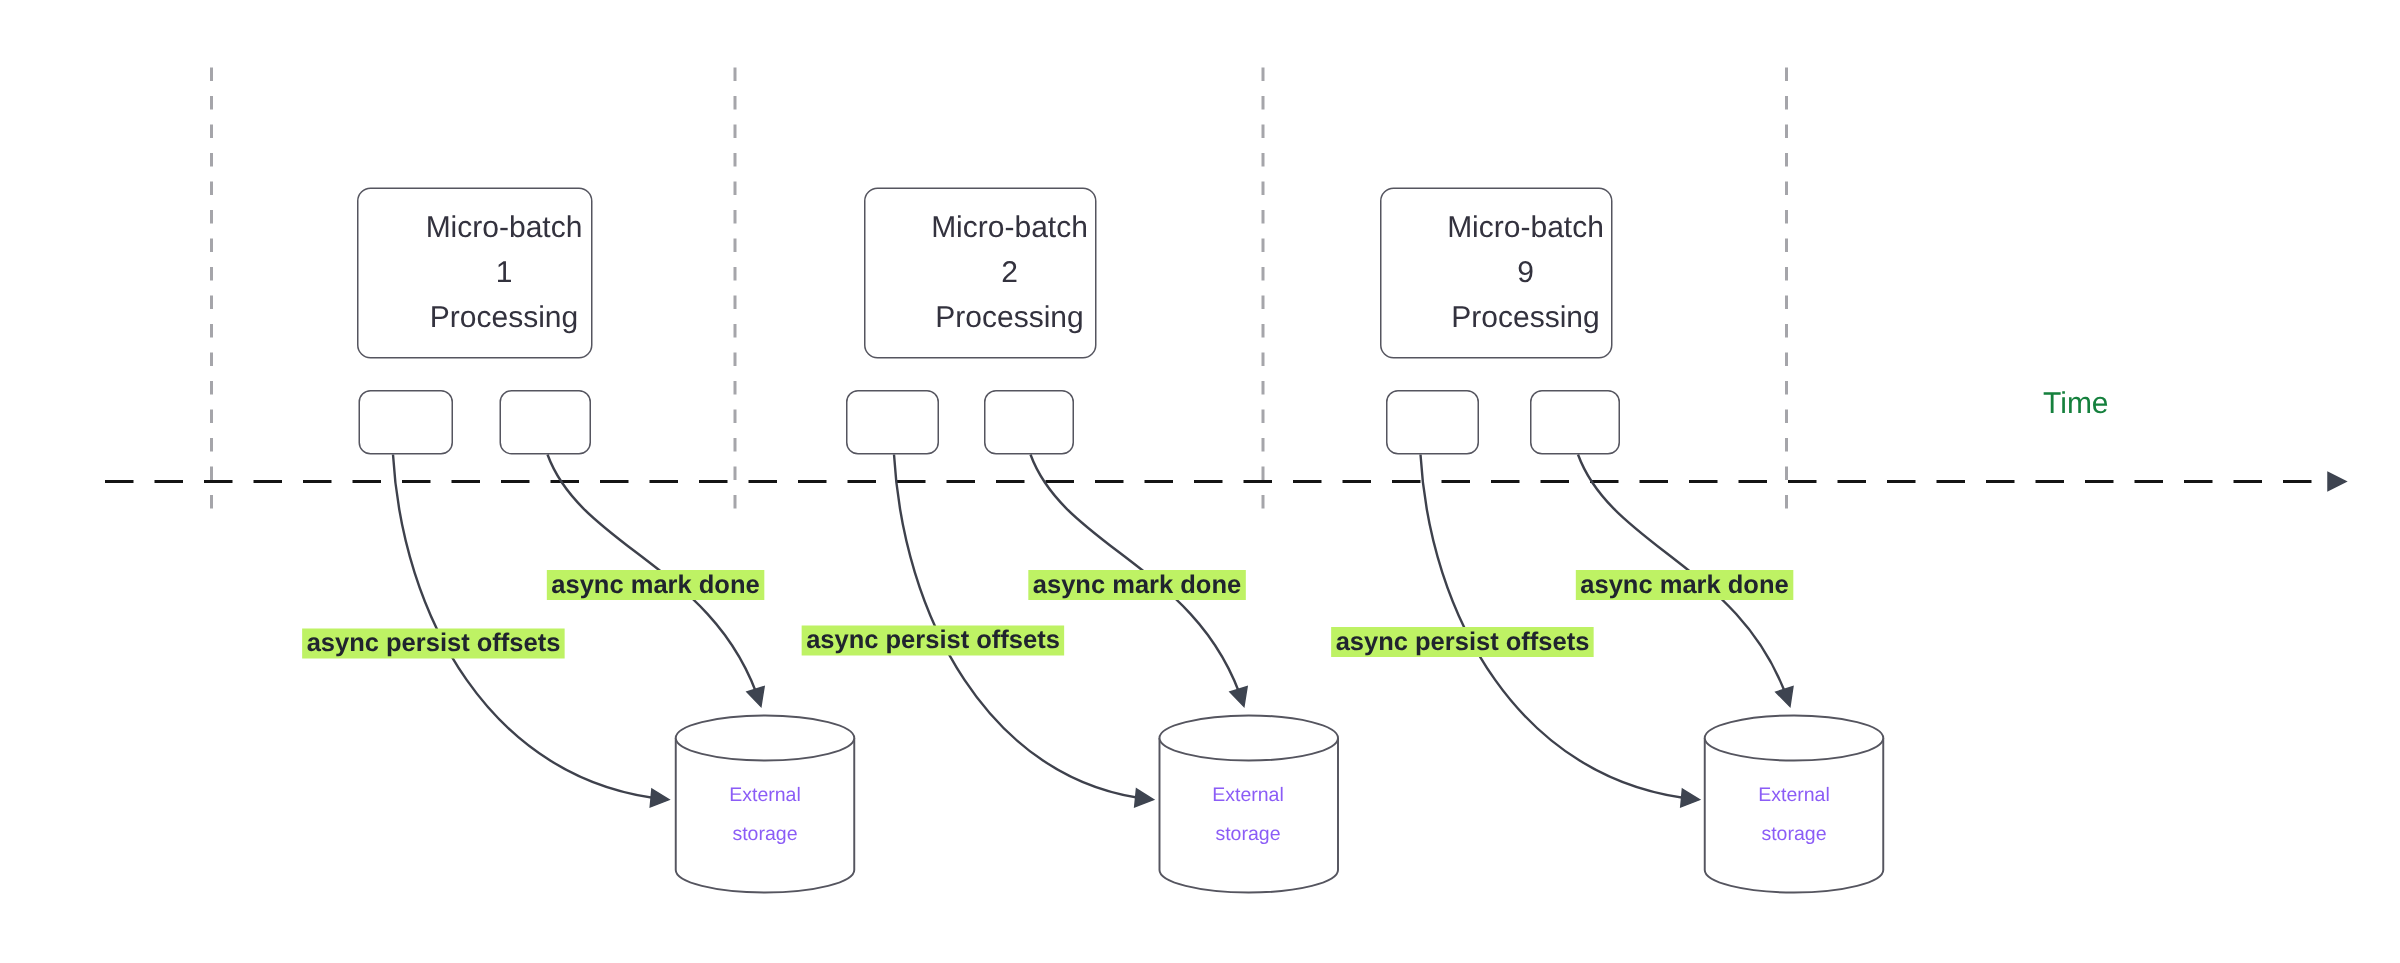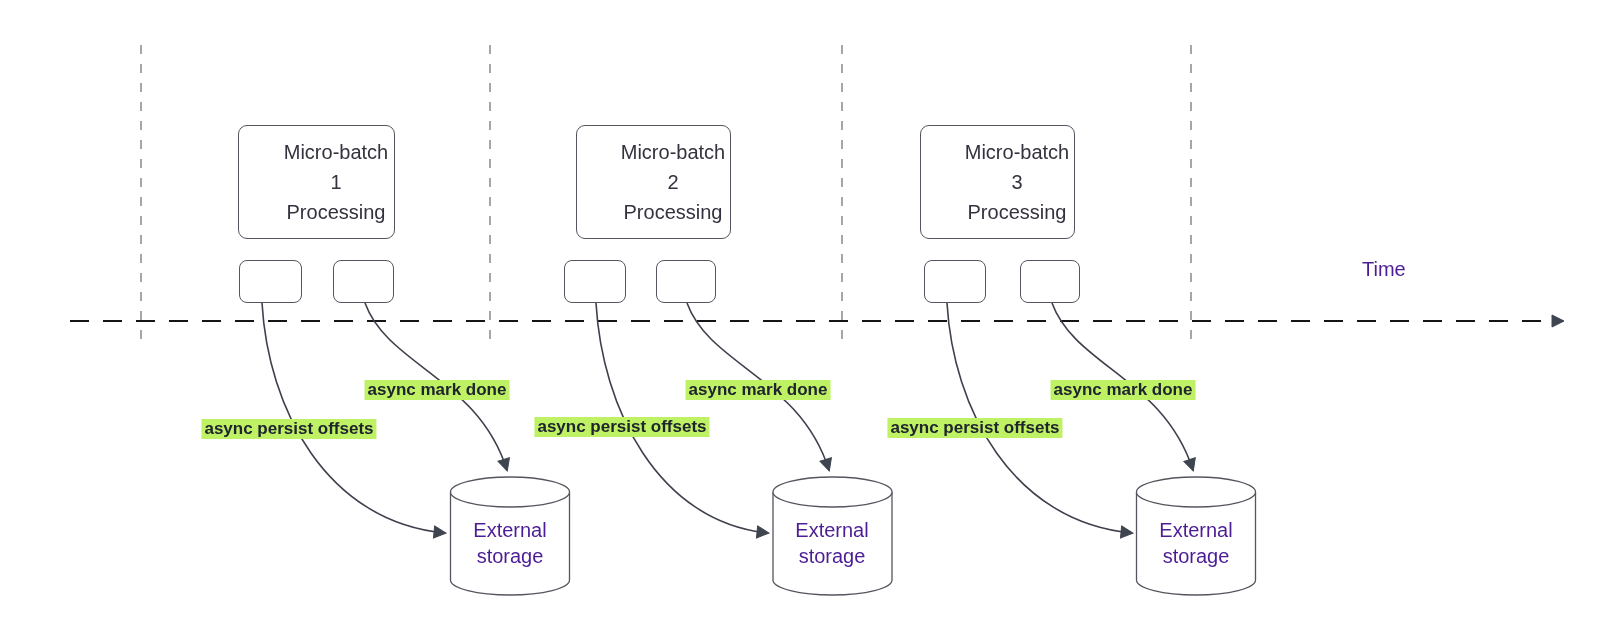--- a/index.html
+++ b/index.html
@@ -34,27 +34,27 @@
   #m3a{left:924px;width:62px;} #m3b{left:1020px;width:60px;}
   
   .edge-label{
     position:absolute;transform:translate(-50%,-50%);
     font-size:17px;font-weight:bold;color:#20242e;
     background:#bef264;padding:0 3px;white-space:nowrap;
   }
   
   .storage-label{
     position:absolute;transform:translate(-50%,-50%);
-    font-size:20px;line-height:26px;color:#4c1d95;text-align:center;
+    font-size:13px;line-height:26px;color:#8b5cf6;text-align:center;
     white-space:nowrap;
   }
   
   .time-label{
     position:absolute;left:1362px;top:258px;
-    font-size:20px;color:#4c1d95;
+    font-size:20px;color:#15803d;
   }
 </style>
 </head>
 <body>
 
 <div class="canvas">
 
   <svg class="layer" width="1600" height="642" viewBox="0 0 1600 642">
     <defs>
       <marker id="arrow" markerUnits="userSpaceOnUse" markerWidth="16" markerHeight="16" refX="12" refY="7" orient="auto">
@@ -94,21 +94,21 @@
 
   <div class="proc-box" id="box1">
     <span>Micro-batch 1</span>
     <span>Processing</span>
   </div>
   <div class="proc-box" id="box2">
     <span>Micro-batch 2</span>
     <span>Processing</span>
   </div>
   <div class="proc-box" id="box3">
-    <span>Micro-batch 3</span>
+    <span>Micro-batch 9</span>
     <span>Processing</span>
   </div>
 
   <div class="mini-rect" id="m1a"></div>
   <div class="mini-rect" id="m1b"></div>
   <div class="mini-rect" id="m2a"></div>
   <div class="mini-rect" id="m2b"></div>
   <div class="mini-rect" id="m3a"></div>
   <div class="mini-rect" id="m3b"></div>
 

